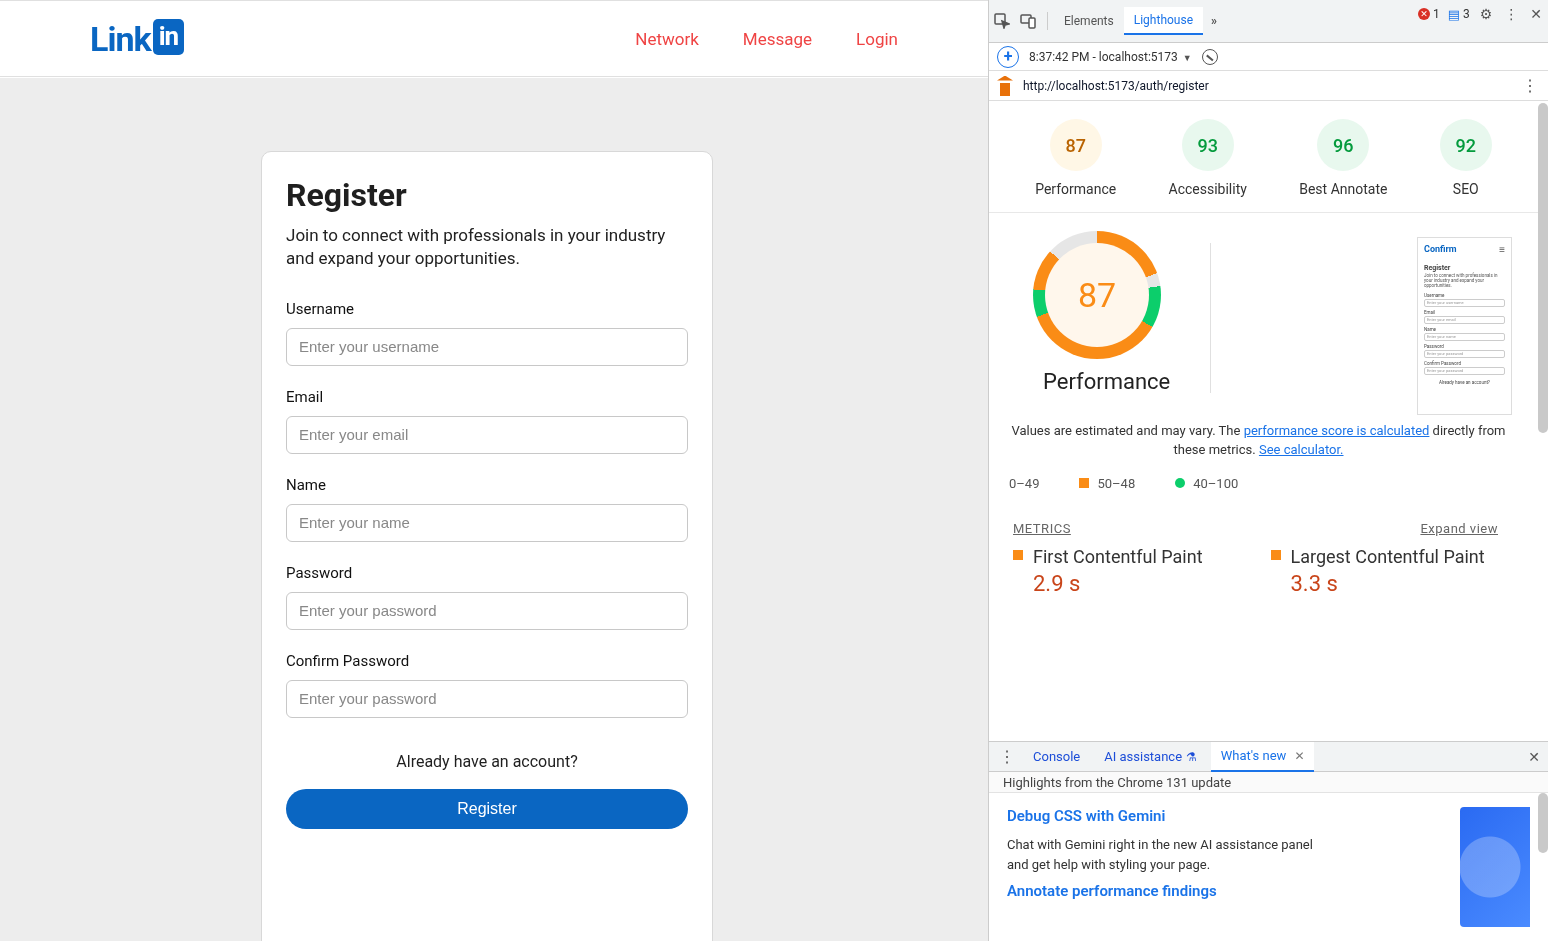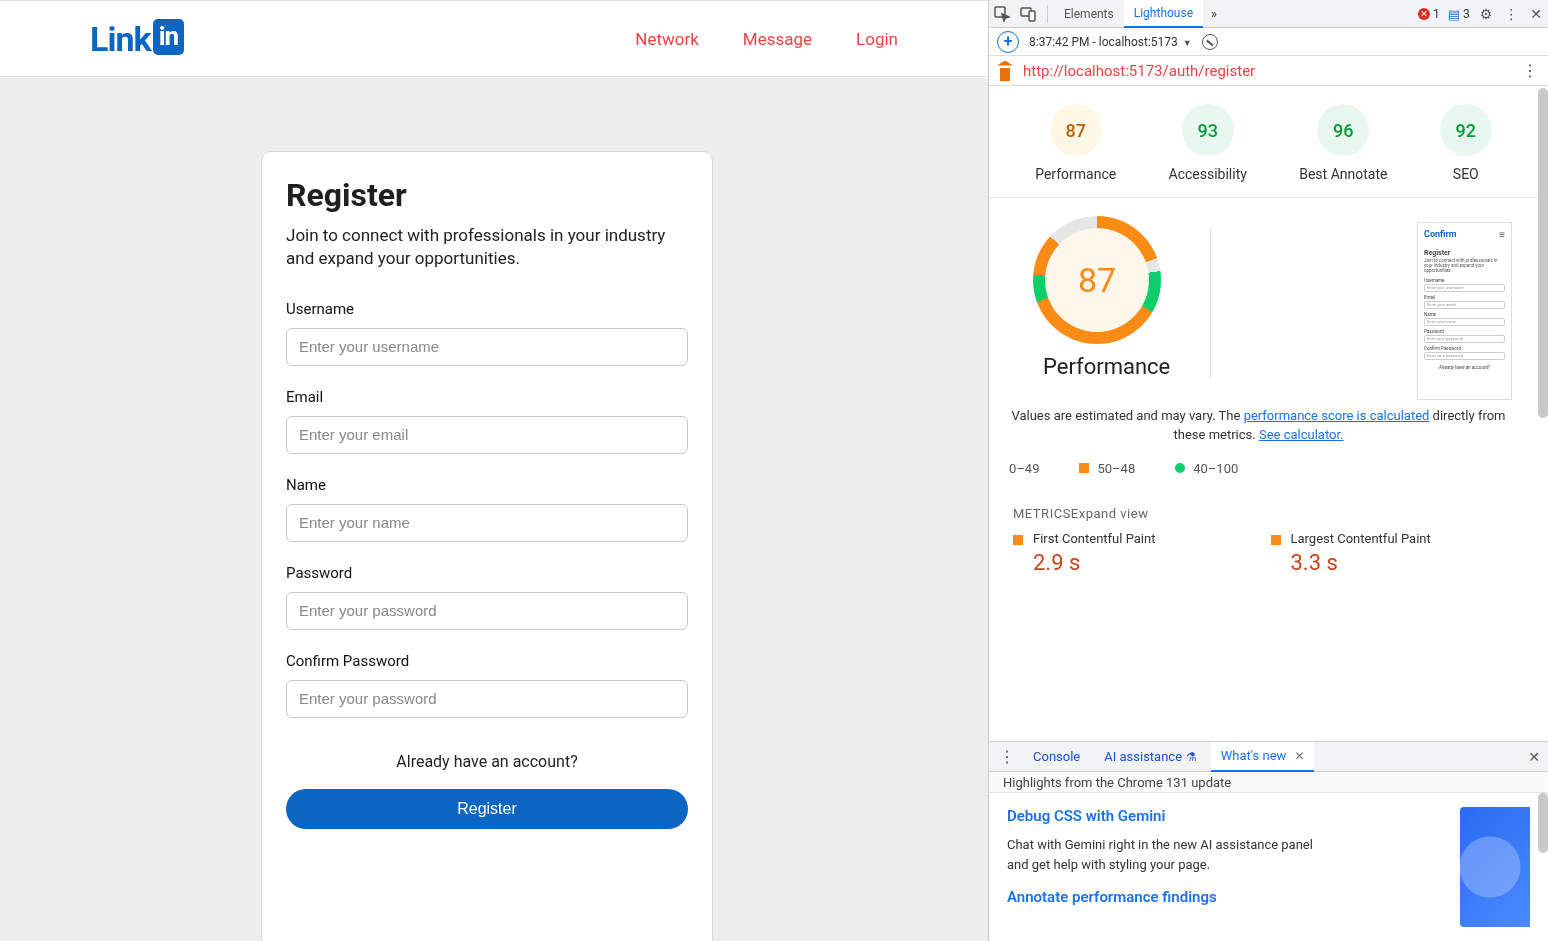--- a/index.html
+++ b/index.html
@@ -124,21 +124,21 @@
     left:988px; top:0;
     width:560px; height:941px;
     border-left:1px solid #ccc;
     background:#fff;
     font-size:12px;
     color:#333;
     display:flex;
     flex-direction:column;
   }
   .dt-tabbar {
-    height:28px;
+    height:43px;
     border-bottom:1px solid #ccc;
     display:flex;
     align-items:center;
     background:#f1f3f4;
     position:relative;
   }
   .dt-tabbar .icon-inspect, .dt-tabbar .icon-device {
     width:26px; height:26px;
     display:flex; align-items:center; justify-content:center;
     color:#555;
@@ -183,21 +183,21 @@
     width:16px; height:20px; position:relative;
   }
   .lh-icon::before {
     content:""; position:absolute; bottom:0; left:3px; width:10px; height:13px;
     background:#e8710a;
   }
   .lh-icon::after {
     content:""; position:absolute; top:0; left:0; width:16px; height:5px; background:#e8710a;
     clip-path: polygon(0 100%, 50% 0, 100% 100%);
   }
-  .url-text { font-size:15px; color:#ef4444; }
+  .url-text { font-size:12px; color:#0f172a; }
   .vdots { position:absolute; right:10px; color:#555; font-size:16px; }
 
   .lh-body {
     flex:1;
     overflow:hidden;
     background:#fff;
     position:relative;
   }
   .lh-inner {
     position:absolute; left:0; right:10px; top:0; bottom:0;
@@ -274,29 +274,29 @@
     padding:0 8px;
   }
   .perf-notes a { color:#1a73e8; text-decoration:underline; }
   .legend-row { display:flex; gap:40px; margin:16px 0 0 10px; font-size:13px; color:#555; align-items:center; }
   .lg { display:flex; align-items:center; gap:8px; }
   .sq { width:10px; height:10px; }
   .sq.orange { background:#fa8c16; }
   .dot-green { width:10px; height:10px; border-radius:50%; background:#0cce6b; }
 
   .metrics-head {
-    display:flex; justify-content:flex-start; padding:30px 20px 10px 14px; font-size:13px;
-    color:#666; letter-spacing:0.5px;
+    display:flex; justify-content:space-between; padding:30px 20px 10px 14px; font-size:13px;
+    color:#666; letter-spacing:0.5px;text-decoration:underline;
   }
   .metrics-grid {
     display:flex; padding:0 20px 0 14px; gap:30px;
   }
   .metric { flex:1; display:flex; gap:10px; }
   .m-sq { width:10px; height:10px; background:#fa8c16; margin-top:4px; flex-shrink:0; }
-  .m-title { font-size:13px; color:#333; }
+  .m-title { font-size:18px; color:#333; }
   .m-val { font-size:22px; color:#c9451a; margin-top:4px; }
 
   .lh-scrollbar {
     position:absolute; right:0; top:0; width:10px; bottom:0;
   }
   .lh-scroll-thumb1 { position:absolute; top:2px; height:330px; right:0; width:10px; background:#c9c9c9; border-radius:5px; }
 
   
   .drawer {
     height:200px;
@@ -311,21 +311,21 @@
   .drawer-tabs .vdots2 { color:#555; font-size:16px; padding:0 4px; }
   .dtab { padding:0 10px; height:30px; display:flex; align-items:center; gap:4px; color:#1d4ed8; font-size:13px; }
   .dtab.active { color:#1a73e8; border-bottom:2px solid #1a73e8; background:#fff; }
   .dtab .x { font-size:12px; color:#777; margin-left:4px; }
   .drawer-tabs .dx { position:absolute; right:8px; color:#555; font-size:14px; }
   .flask { font-size:12px; }
   .highlights-bar { height:26px; border-bottom:1px solid #e3e3e3; display:flex; align-items:center; padding:0 14px; font-size:13px; color:#444; background:#fafafa; position:relative; }
   .drawer-body { flex:1; padding:14px 18px; position:relative; display:flex; }
   .drawer-text { flex:1; }
   .drawer-h { color:#1a73e8; font-size:15px; font-weight:600; margin-bottom:10px; }
-  .drawer-p { font-size:13px; color:#333; line-height:1.5; margin-bottom:14px; max-width:310px; }
+  .drawer-p { font-size:13px; color:#333; line-height:1.5; margin-bottom:8px; max-width:310px; }
   .gem-illust {
     width:70px; height:120px;
     background:
       radial-gradient(circle at 30px 60px, rgba(255,255,255,0.25) 0 30px, transparent 31px),
       linear-gradient(135deg, #2a6af2, #4a8bff);
     border-radius:4px 0 0 4px;
     margin-right:0;
   }
   .drawer-scroll { position:absolute; right:0; top:0; bottom:0; width:10px; }
   .drawer-sthumb { position:absolute; top:0; height:60px; width:10px; right:0; background:#c9c9c9; border-radius:5px; }

